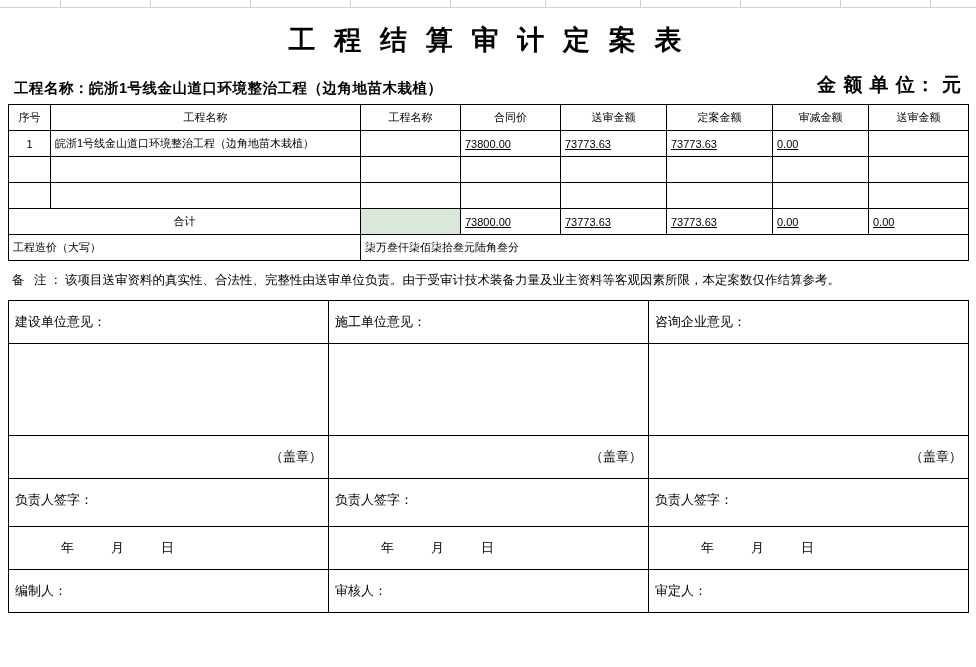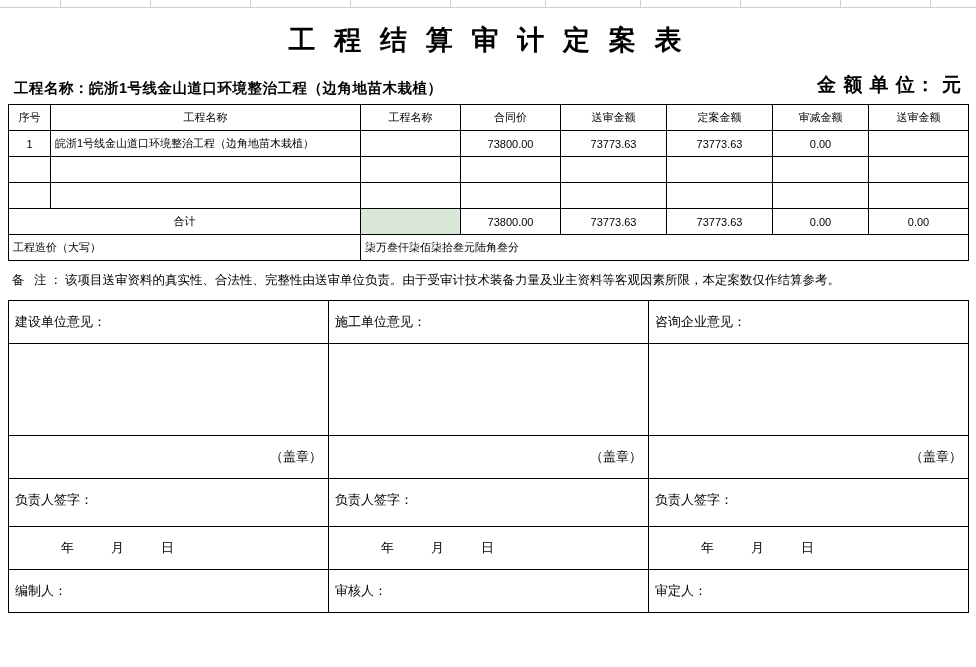--- a/index.html
+++ b/index.html
@@ -59,21 +59,21 @@
     vertical-align:middle;
     height:26px;
     box-sizing:border-box;
   }
   thead td{
     text-align:center;
     font-weight:bold;
     height:30px;
   }
   .c{text-align:center;}
-  .r{text-align:center;padding-right:10px;}
+  .r{text-align:left;padding-right:10px;text-decoration:underline;}
   .l{text-align:left;}
   .row-item td{height:47px;vertical-align:top;padding-top:5px;}
   .blank-row td{height:33px;}
   .total-row td{height:34px;font-weight:normal;}
   .total-label{text-align:center;}
   .green-cell{background:#d9e8d8;}
   .price-row td{height:37px;}
   .price-label{text-align:left;}
   .note{
     font-size:12.5px;

